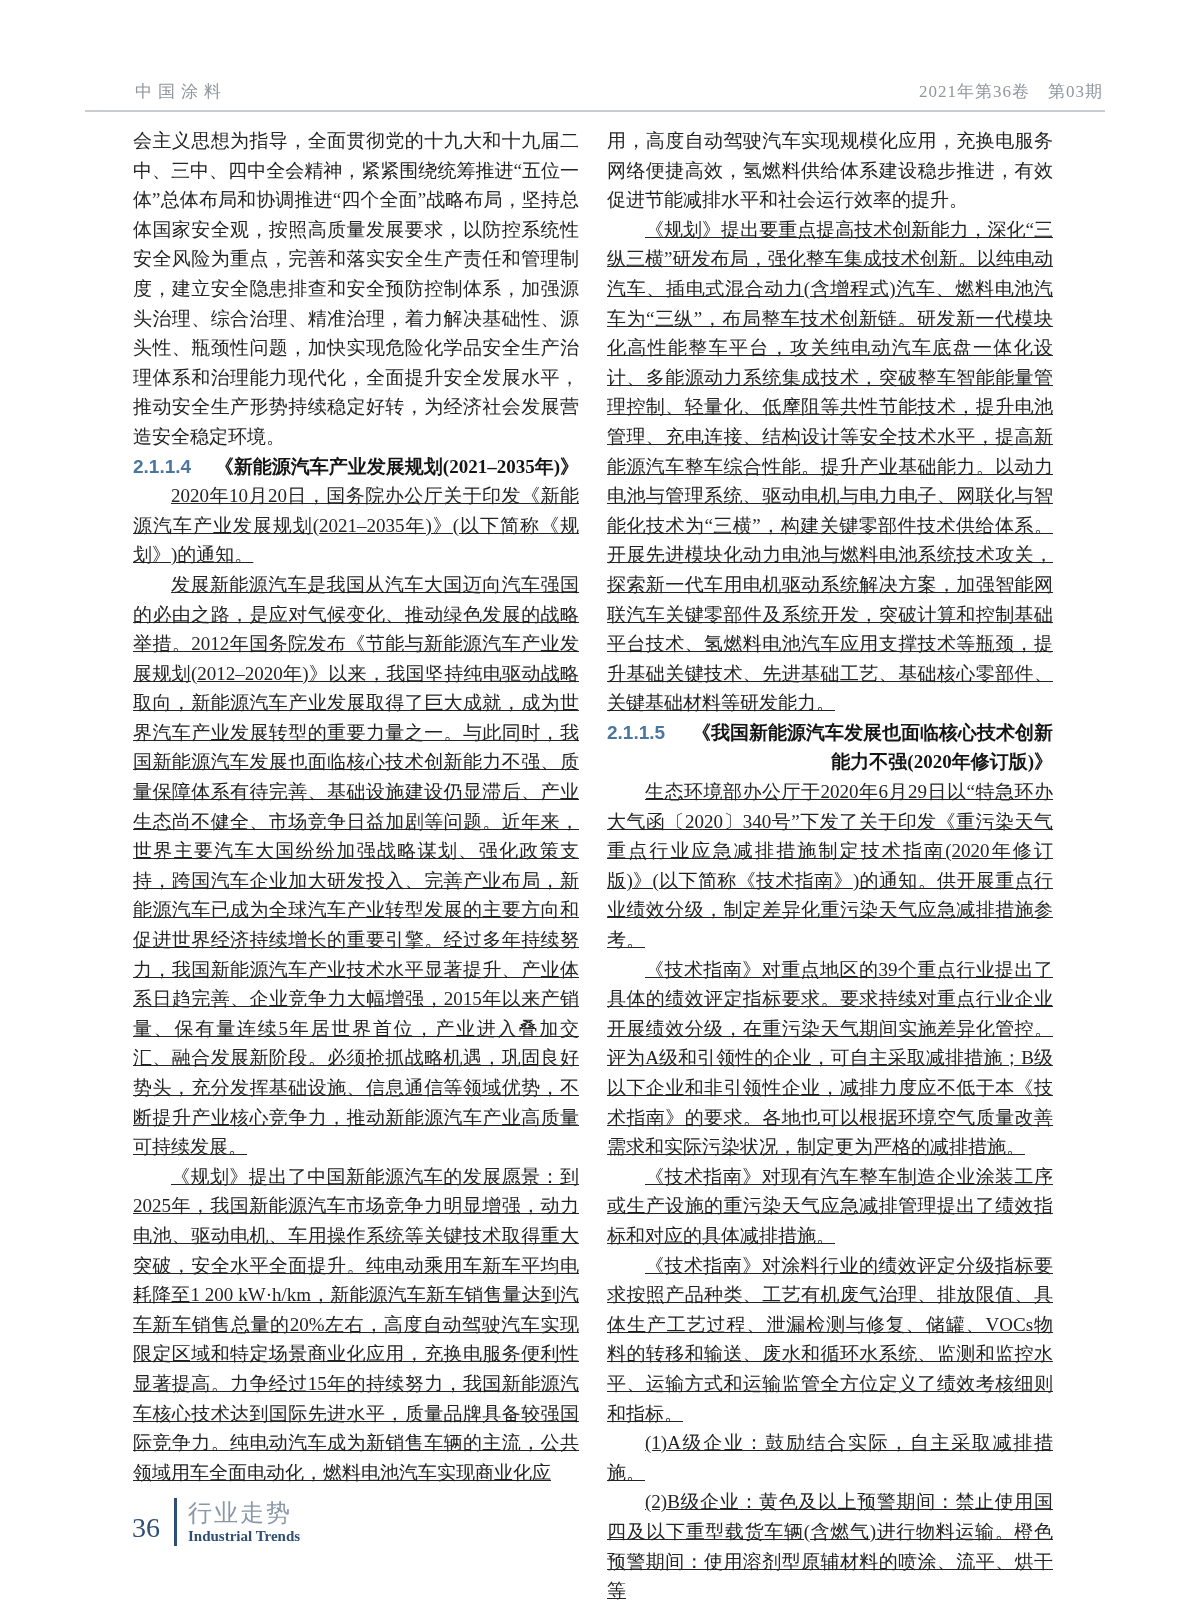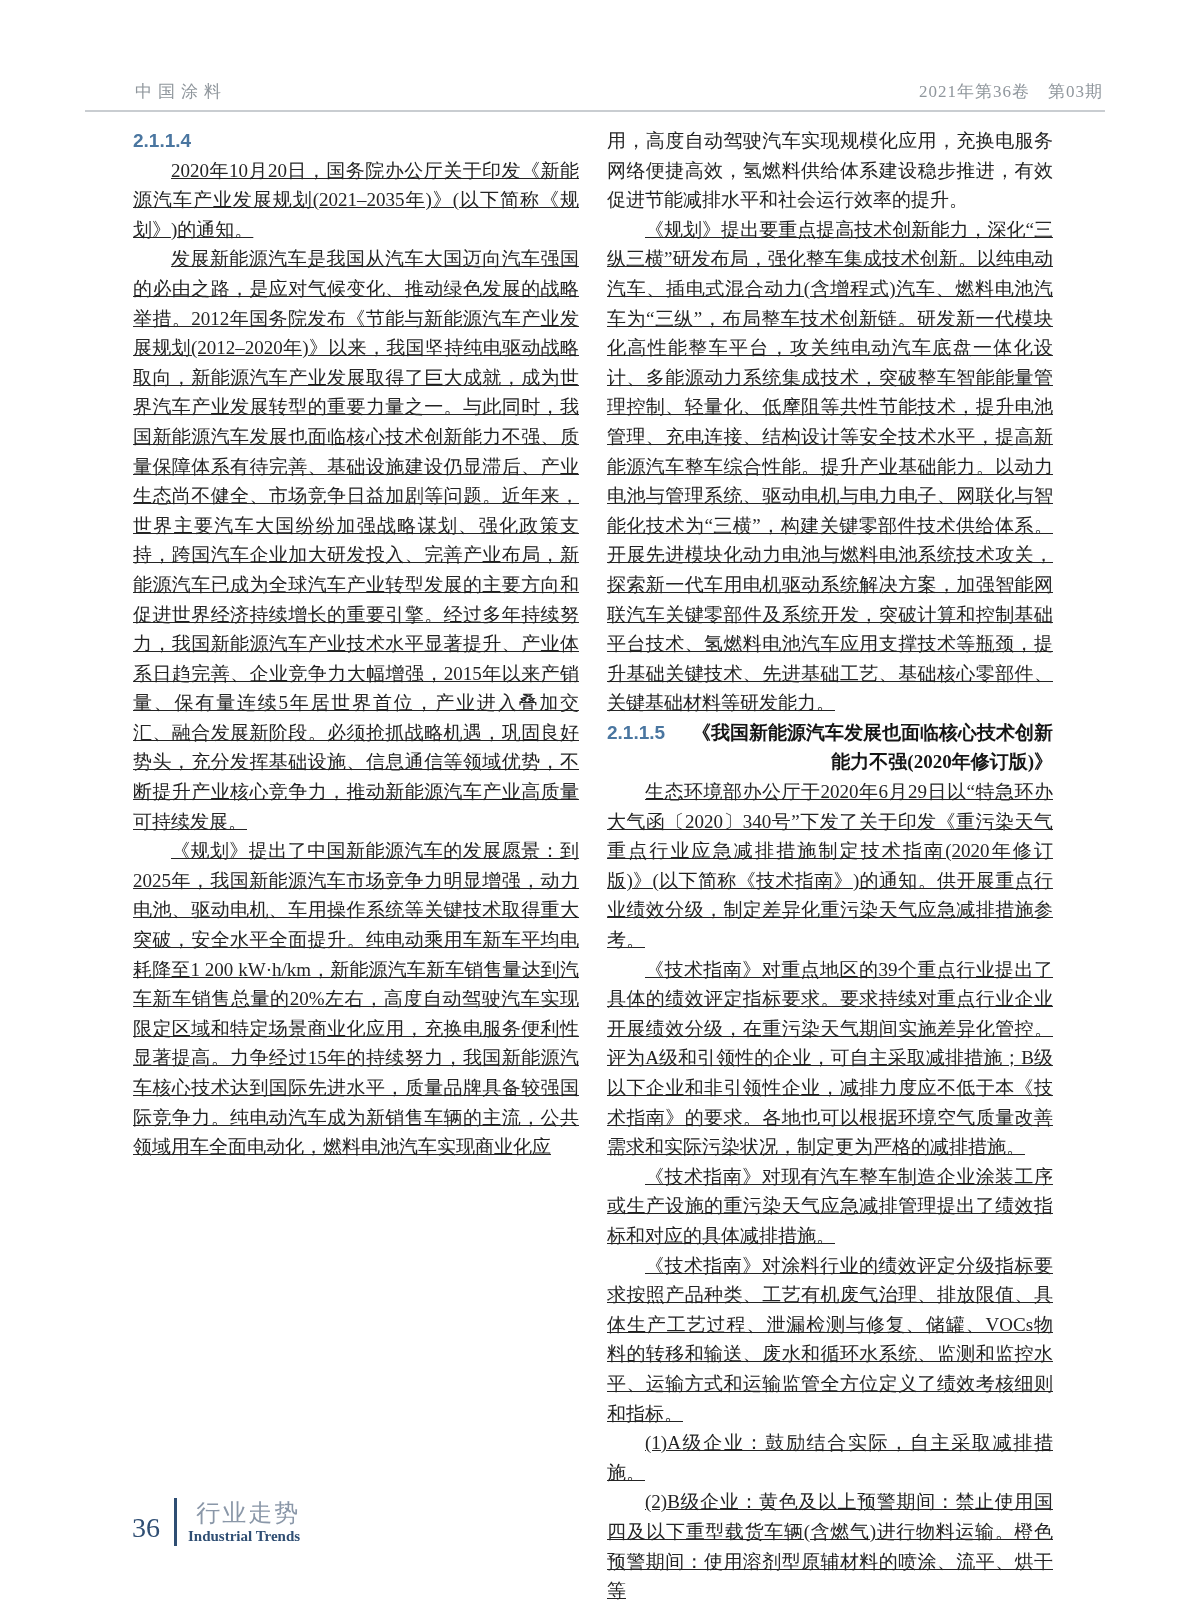--- a/index.html
+++ b/index.html
@@ -70,21 +70,21 @@
     font-size: 28px; line-height: 1;
     color: var(--foot-navy, #2f4e73);
     padding: 0 14px 8px 0;
   }
   .footer-bar {
     width: 3px; margin: 4px 0;
     background: var(--foot-navy, #2f4e73);
   }
   .footer-labels {
     padding-left: 11px;
-    display: flex; flex-direction: column; justify-content: center; align-items: flex-end;
+    display: flex; flex-direction: column; justify-content: center;
   }
   .footer-cn {
     font-size: 24px; line-height: 29px;
     letter-spacing: 2px;
     color: var(--foot-gray, #8a97a8);
     font-family: "Liberation Sans", "DejaVu Sans", sans-serif;
   }
   .footer-en {
     font-size: 15px; line-height: 19px;
     font-weight: bold;
@@ -93,22 +93,24 @@
 </style>
 </head>
 <body>
 
 <div class="header-journal">中国涂料</div>
 <div class="header-issue">2021年第36卷　第03期</div>
 <div class="header-rule"></div>
 
 <div class="content">
   <div class="col">
+      <p class="para">会主义思想为指导，全面贯彻党的十九大和十九届二中、三中、四中全会精神，紧紧围绕统筹推进“五位一体”总体布局和协调推进“四个全面”战略布局，坚持总体国家安全观，按照高质量发展要求，以防控系统性安全风险为重点，完善和落实安全生产责任和管理制度，建立安全隐患排查和安全预防控制体系，加强源头治理、综合治理、精准治理，着力解决基础性、源头性、瓶颈性问题，加快实现危险化学品安全生产治理体系和治理能力现代化，全面提升安全发展水平，推动安全生产形势持续稳定好转，为经济社会发展营造安全稳定环境。</p>
       <div class="sec-heading">
         <span class="sec-num">2.1.1.4</span>
+        <span class="sec-title">《新能源汽车产业发展规划(2021–2035年)》</span>
       </div>
       <p class="para indent">2020年10月20日，国务院办公厅关于印发《新能源汽车产业发展规划(2021–2035年)》(以下简称《规划》)的通知。</p>
       <p class="para indent">发展新能源汽车是我国从汽车大国迈向汽车强国的必由之路，是应对气候变化、推动绿色发展的战略举措。2012年国务院发布《节能与新能源汽车产业发展规划(2012–2020年)》以来，我国坚持纯电驱动战略取向，新能源汽车产业发展取得了巨大成就，成为世界汽车产业发展转型的重要力量之一。与此同时，我国新能源汽车发展也面临核心技术创新能力不强、质量保障体系有待完善、基础设施建设仍显滞后、产业生态尚不健全、市场竞争日益加剧等问题。近年来，世界主要汽车大国纷纷加强战略谋划、强化政策支持，跨国汽车企业加大研发投入、完善产业布局，新能源汽车已成为全球汽车产业转型发展的主要方向和促进世界经济持续增长的重要引擎。经过多年持续努力，我国新能源汽车产业技术水平显著提升、产业体系日趋完善、企业竞争力大幅增强，2015年以来产销量、保有量连续5年居世界首位，产业进入叠加交汇、融合发展新阶段。必须抢抓战略机遇，巩固良好势头，充分发挥基础设施、信息通信等领域优势，不断提升产业核心竞争力，推动新能源汽车产业高质量可持续发展。</p>
       <p class="para indent">《规划》提出了中国新能源汽车的发展愿景：到2025年，我国新能源汽车市场竞争力明显增强，动力电池、驱动电机、车用操作系统等关键技术取得重大突破，安全水平全面提升。纯电动乘用车新车平均电耗降至1 200 kW·h/km，新能源汽车新车销售量达到汽车新车销售总量的20%左右，高度自动驾驶汽车实现限定区域和特定场景商业化应用，充换电服务便利性显著提高。力争经过15年的持续努力，我国新能源汽车核心技术达到国际先进水平，质量品牌具备较强国际竞争力。纯电动汽车成为新销售车辆的主流，公共领域用车全面电动化，燃料电池汽车实现商业化应</p>
     </div>
   <div class="col">
       <p class="para">用，高度自动驾驶汽车实现规模化应用，充换电服务网络便捷高效，氢燃料供给体系建设稳步推进，有效促进节能减排水平和社会运行效率的提升。</p>
       <p class="para indent">《规划》提出要重点提高技术创新能力，深化“三纵三横”研发布局，强化整车集成技术创新。以纯电动汽车、插电式混合动力(含增程式)汽车、燃料电池汽车为“三纵”，布局整车技术创新链。研发新一代模块化高性能整车平台，攻关纯电动汽车底盘一体化设计、多能源动力系统集成技术，突破整车智能能量管理控制、轻量化、低摩阻等共性节能技术，提升电池管理、充电连接、结构设计等安全技术水平，提高新能源汽车整车综合性能。提升产业基础能力。以动力电池与管理系统、驱动电机与电力电子、网联化与智能化技术为“三横”，构建关键零部件技术供给体系。开展先进模块化动力电池与燃料电池系统技术攻关，探索新一代车用电机驱动系统解决方案，加强智能网联汽车关键零部件及系统开发，突破计算和控制基础平台技术、氢燃料电池汽车应用支撑技术等瓶颈，提升基础关键技术、先进基础工艺、基础核心零部件、关键基础材料等研发能力。</p>
       <div class="sec-heading">
         <span class="sec-num">2.1.1.5</span>

